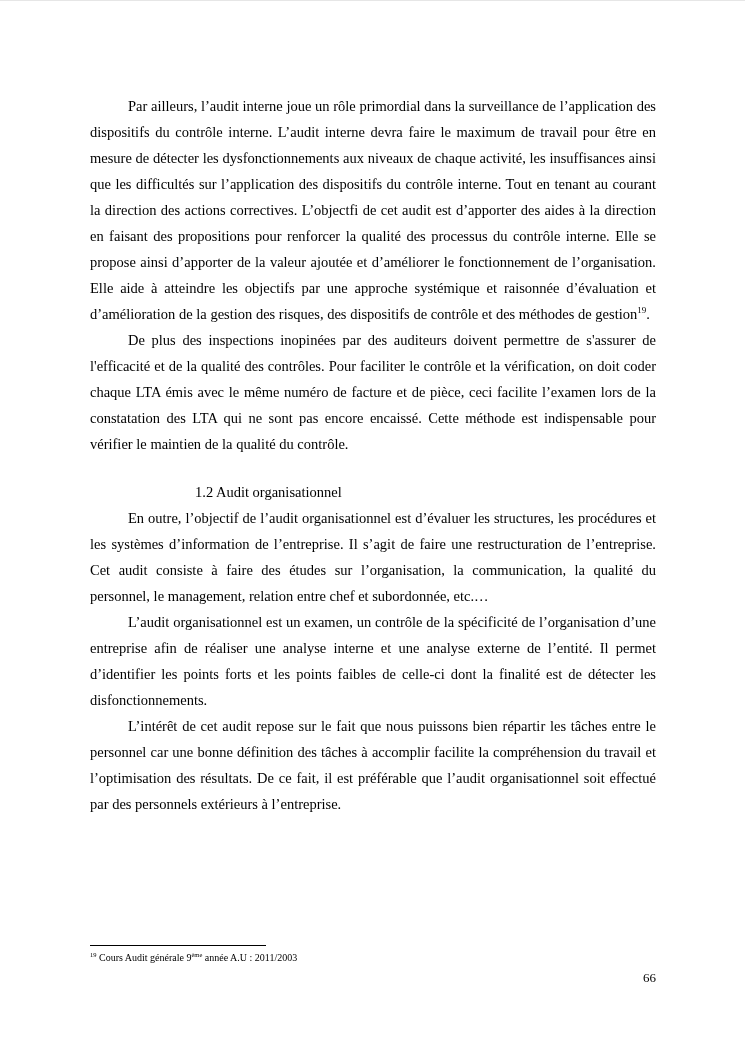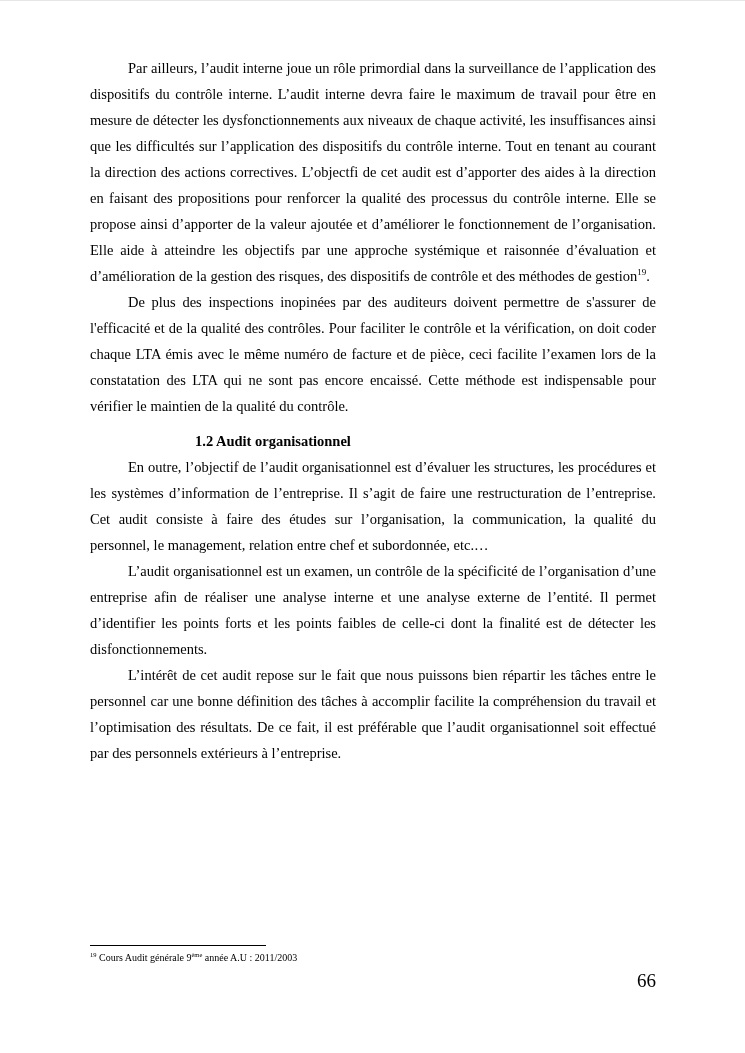--- a/index.html
+++ b/index.html
@@ -8,35 +8,35 @@
     height: 1053px;
     background: #ffffff;
     font-family: "Liberation Serif", "DejaVu Serif", serif;
     color: #000000;
     position: relative;
     overflow: hidden;
   }
   .page {
     position: absolute;
     top: 0; left: 0; right: 0; bottom: 0;
-    padding: 54px 89px 0 90px;
+    padding: 92px 89px 0 90px;
     border-top: 1px solid #e6e6e6;
   }
   .para {
     font-size: 14.5px;
     line-height: 26px;
     text-align: justify;
     margin: 0;
   }
   .indent { text-indent: 38px; }
   .section-heading {
     font-size: 14.5px;
-    font-weight: bold;
+    font-weight: normal;
     line-height: 26px;
-    margin: 9px 0 0 105px;
+    margin: 22px 0 0 105px;
   }
   sup.fnref {
     font-size: 9px;
     vertical-align: super;
     line-height: 0;
   }
   .footnote-area {
     position: absolute;
     left: 90px;
     right: 89px;
@@ -53,21 +53,21 @@
   }
   .footnote sup {
     font-size: 6.5px;
     vertical-align: super;
     line-height: 0;
   }
   .page-number {
     position: absolute;
     right: 89px;
     top: 969px;
-    font-size: 19px;
+    font-size: 13px;
   }
 </style>
 </head>
 <body>
 
 <div class="page">
 
   <div>
     <p class="para indent"><span>Par ailleurs, l’audit interne joue un rôle primordial dans la surveillance de l’application des dispositifs du contrôle interne. L’audit interne devra faire le maximum de travail pour être en mesure de détecter les dysfonctionnements aux niveaux de chaque activité, les insuffisances ainsi que les difficultés sur l’application des dispositifs du contrôle interne. Tout en tenant au courant la direction des actions correctives. L’objectfi de cet audit est d’apporter des aides à la direction en faisant des propositions pour renforcer la qualité des processus du contrôle interne. Elle se propose ainsi d’apporter de la valeur ajoutée et d’améliorer le fonctionnement de l’organisation. Elle aide à atteindre les objectifs par une approche systémique et raisonnée d’évaluation et d’amélioration de la gestion des risques, des dispositifs de contrôle et des méthodes de gestion</span><sup class="fnref">19</sup><span>.</span></p>
 

